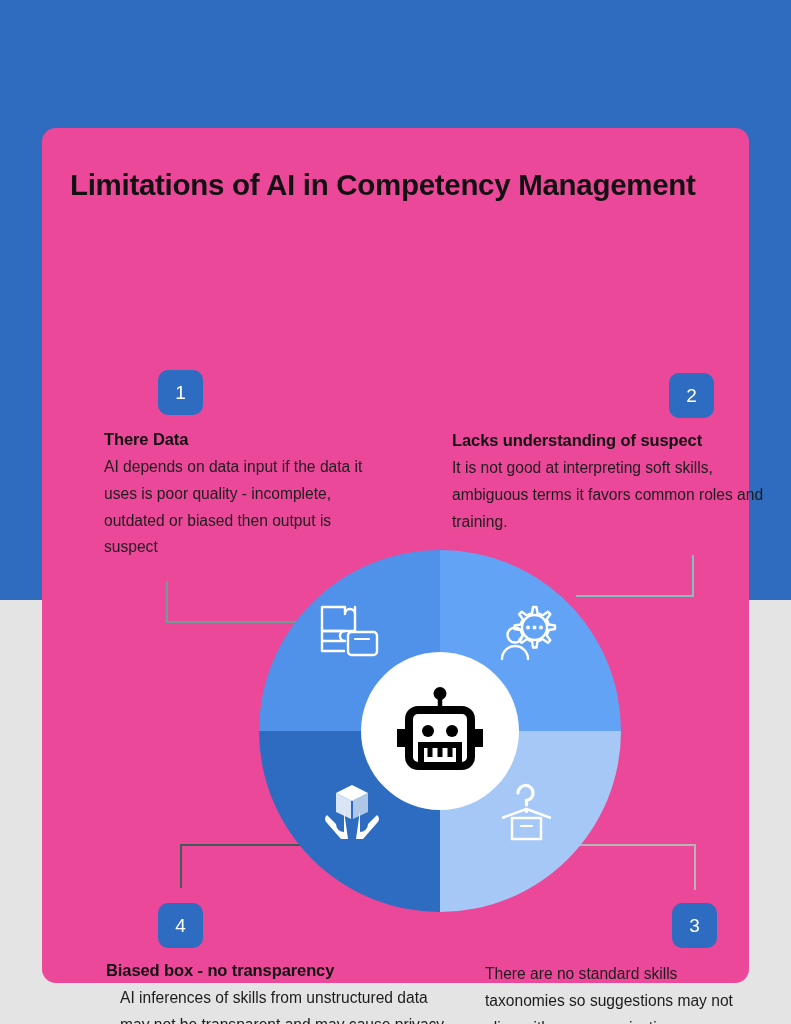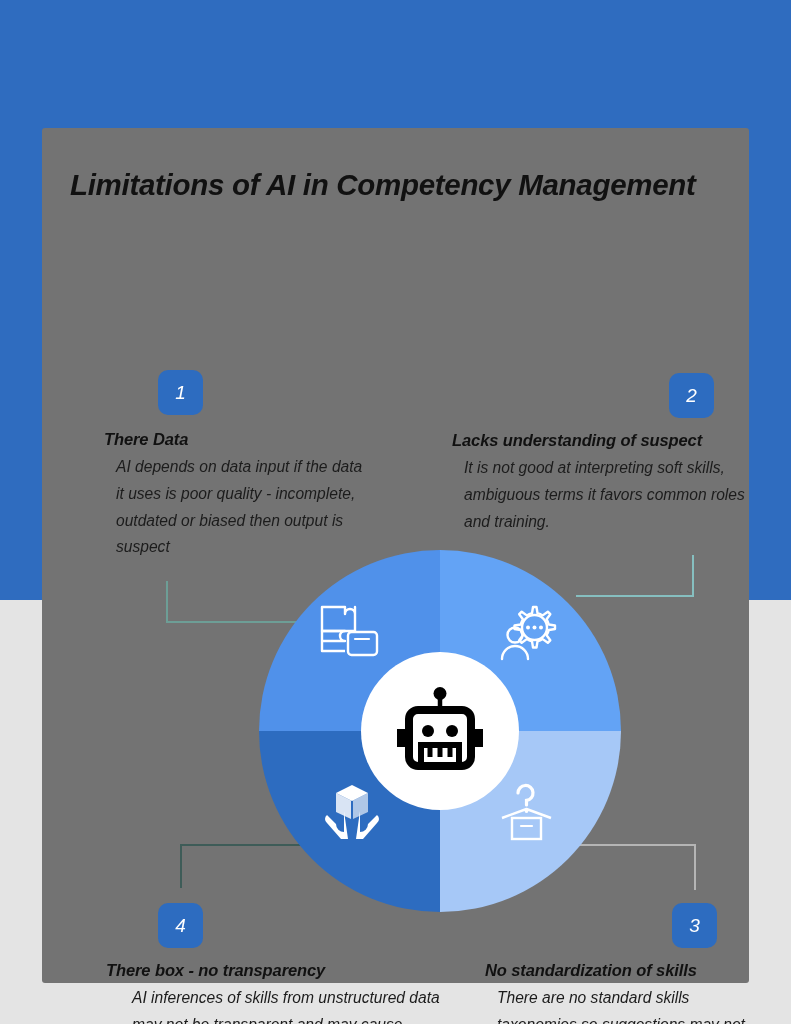--- a/index.html
+++ b/index.html
@@ -16,23 +16,22 @@
   .bg-blue {
     position: absolute;
     left: 0; top: 0;
     width: 791px; height: 600px;
     background: #2f6cbf;
   }
   .card {
     position: absolute;
     left: 42px; top: 128px;
     width: 707px; height: 855px;
-    background: #737373;
-    border-radius: 3px;
-    font-style: italic;
+    background: #ec4899;
+    border-radius: 14px;
   }
   .title {
     position: absolute;
     left: 28px; top: 40px;
     width: 660px;
     font-size: 29.5px;
     font-weight: bold;
     letter-spacing: -0.3px;
     color: #111111;
     white-space: nowrap;
@@ -64,21 +63,20 @@
     color: #111111;
     letter-spacing: -0.1px;
     margin-bottom: 5px;
     white-space: nowrap;
   }
   .block p {
     font-size: 15.6px;
     font-weight: 400;
     color: #1c1c1c;
     line-height: 1.72;
-    margin-left: 12px;
   }
   .block-1 { left: 62px; top: 302px; width: 265px; }
   .block-2 { left: 410px; top: 303px; width: 320px; }
   .block-3 { left: 443px; top: 833px; width: 265px; }
   .block-4 { left: 64px; top: 833px; width: 350px; }
   .block-4 p { padding-left: 14px; }
 
   
   .conn { position: absolute; }
   .conn .h, .conn .v { position: absolute; }
@@ -158,25 +156,24 @@
 
     <div class="block block-1">
       <h3>There Data</h3>
       <p>AI depends on data input if the data it uses is poor quality - incomplete, outdated or biased then output is suspect</p>
     </div>
     <div class="block block-2">
       <h3>Lacks understanding of suspect</h3>
       <p>It is not good at interpreting soft skills, ambiguous terms it favors common roles and training.</p>
     </div>
     <div class="block block-3">
-      <h3>No standardization of skills</h3>
       <p>There are no standard skills taxonomies so suggestions may not align with your organization</p>
     </div>
     <div class="block block-4">
-      <h3>There box - no transparency</h3>
+      <h3>Biased box - no transparency</h3>
       <p>AI inferences of skills from unstructured data may not be transparent and may cause privacy issues</p>
     </div>
 
     <div class="donut-wrap">
       <svg class="donut-svg" viewBox="0 0 362 362">
         <path d="M181 181 L181 0 A181 181 0 0 0 0 181 Z" fill="#5091ea"></path>
         <path d="M181 181 L362 181 A181 181 0 0 0 181 0 Z" fill="#63a3f5"></path>
         <path d="M181 181 L181 362 A181 181 0 0 0 362 181 Z" fill="#a6c8f7"></path>
         <path d="M181 181 L0 181 A181 181 0 0 0 181 362 Z" fill="#2d6cc0"></path>
       </svg>

